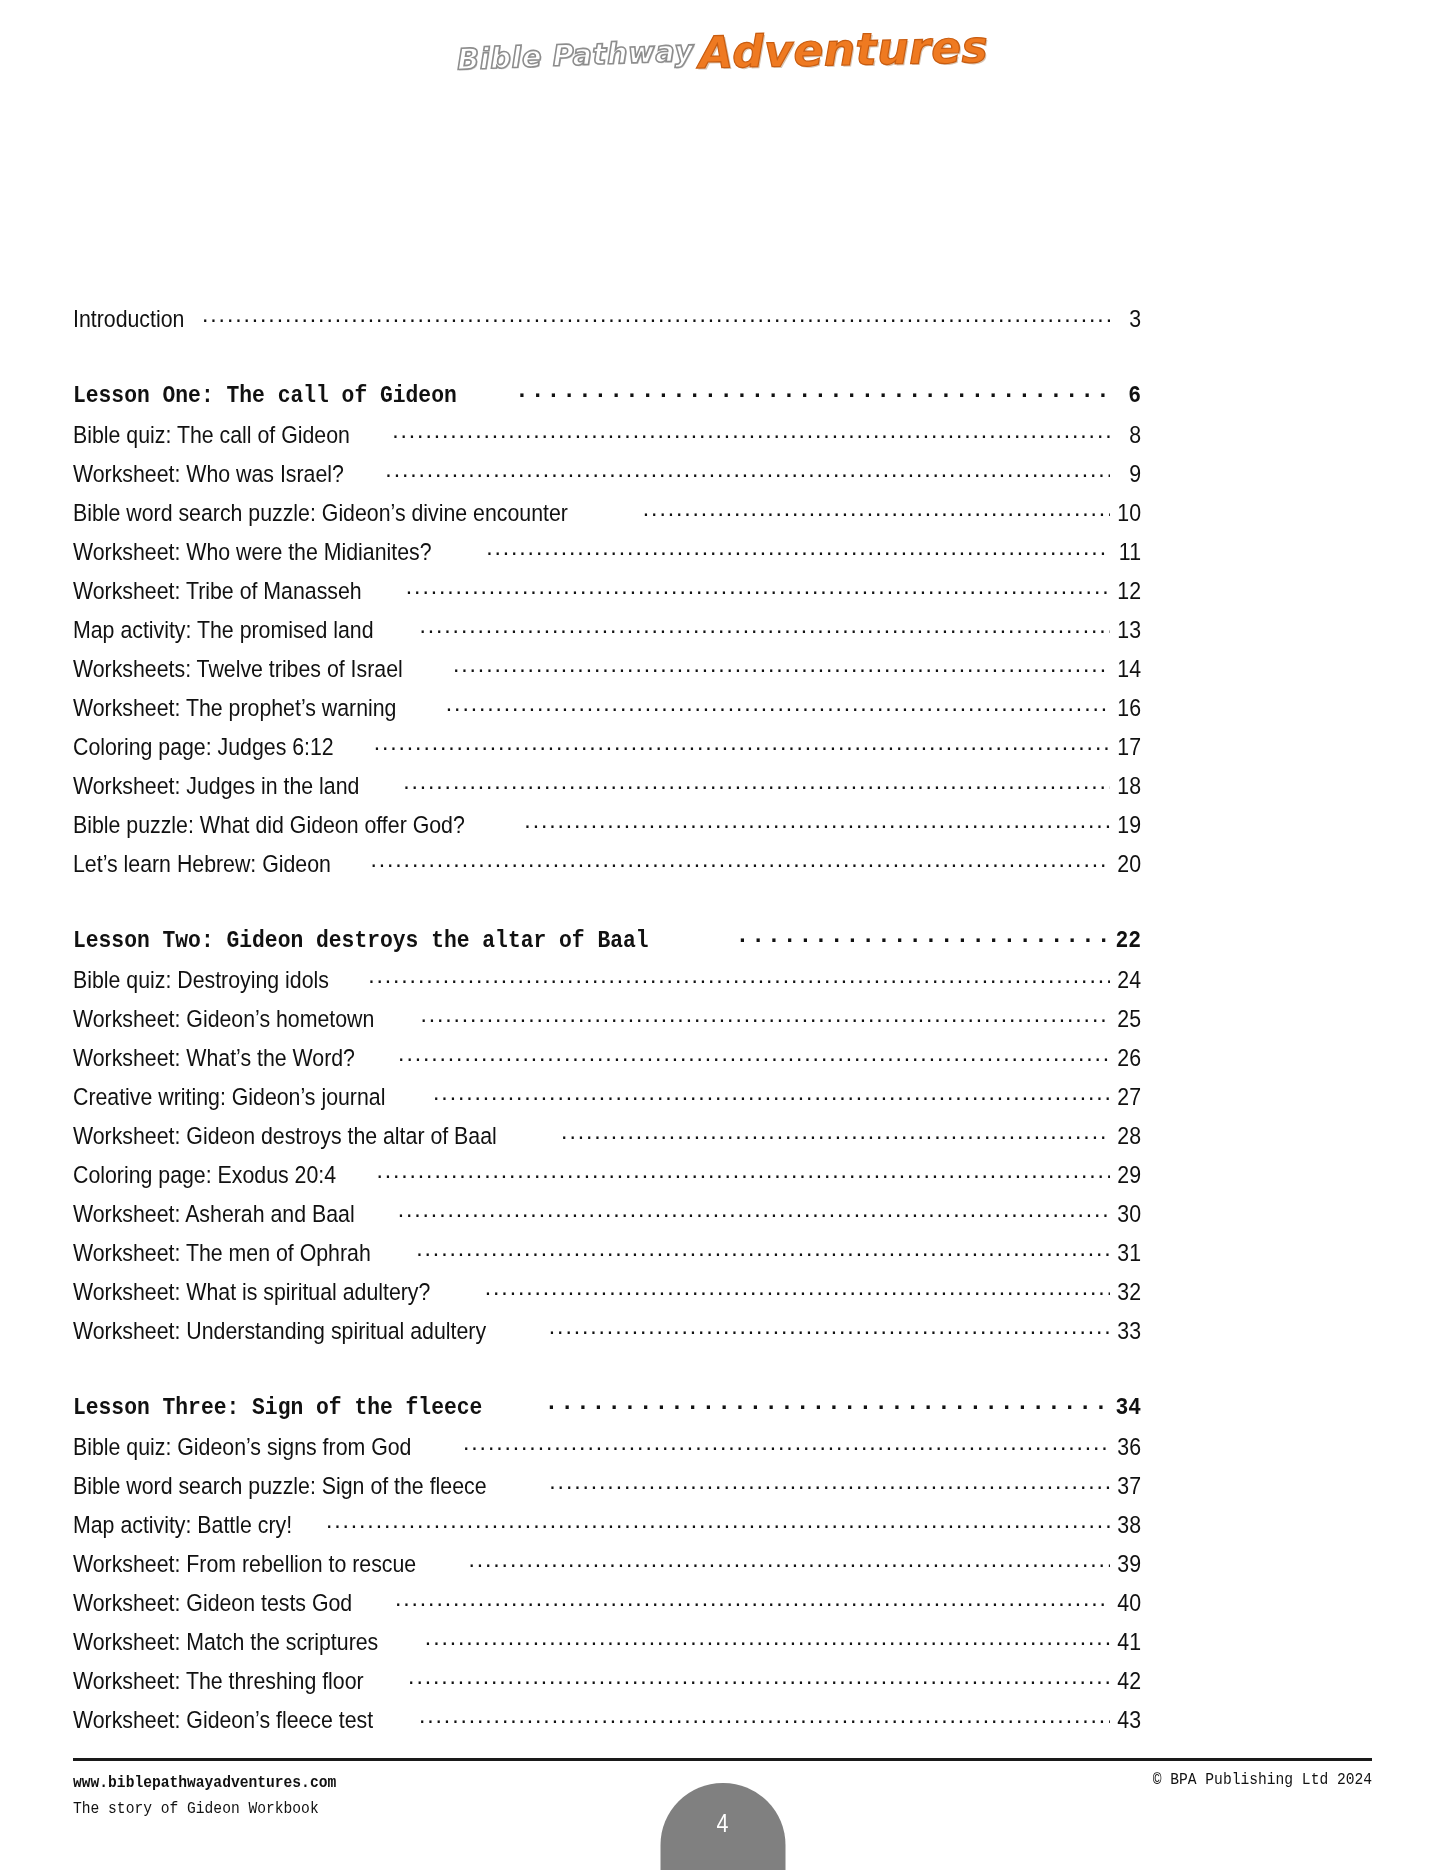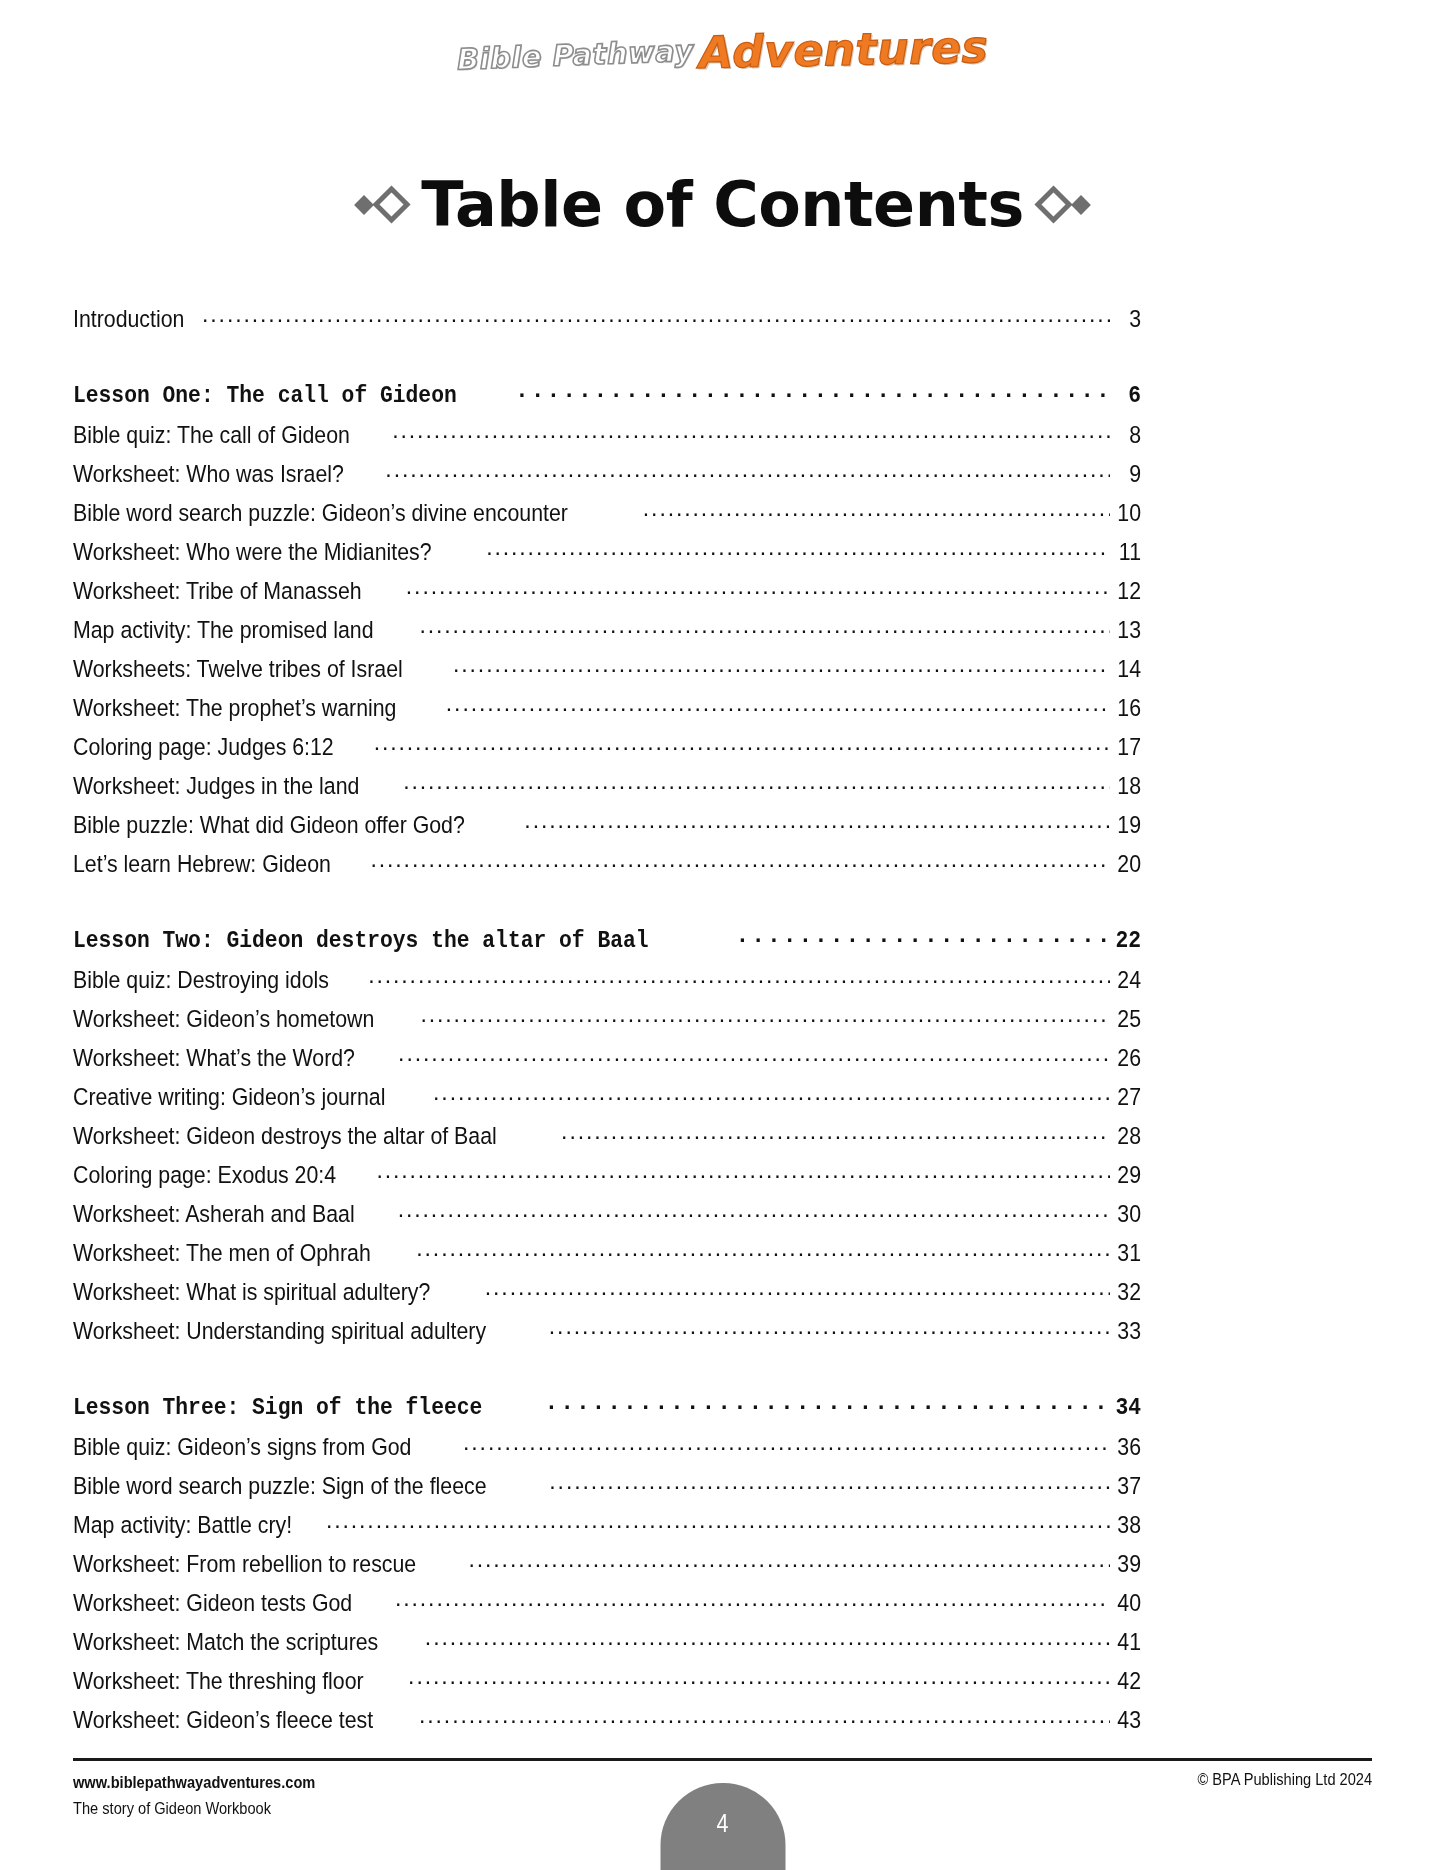--- a/index.html
+++ b/index.html
@@ -148,21 +148,21 @@
     background: #1a1a1a;
   }
   .footer {
     position: absolute;
     left: 73px;
     right: 73px;
     top: 1770px;
     display: flex;
     justify-content: space-between;
     align-items: flex-start;
-    font-family: Liberation Sans, sans-serif;
+    font-family: Liberation Mono, monospace;
     font-size: 17px;
     color: #111111;
   }
   .footer-left div {
     transform: scaleX(0.86);
     transform-origin: left top;
     white-space: nowrap;
     line-height: 1.55;
   }
   .footer-left .url { font-weight: bold; }
@@ -193,31 +193,20 @@
 </head>
 <body>
 
 <div class="page">
 
   <div class="logo-block">
     <div class="logo-line1">Bible Pathway</div>
     <div class="logo-line2">Adventures</div>
   </div>
 
-  <div class="title-row">
-    <span class="diamonds">
-      <span class="dia small"></span>
-      <span class="dia large"></span>
-    </span>
-    <span class="title-text">Table of Contents</span>
-    <span class="diamonds right">
-      <span class="dia small"></span>
-      <span class="dia large"></span>
-    </span>
-  </div>
 
   <div class="toc">
 
     <div class="toc-row">
       <span class="label">Introduction</span>
       <span class="dots">................................................................................................................................................................................................................................................................................................................................................................................................................</span>
       <span class="pg">3</span>
     </div>
 
     <div class="gap-lg"></div>

